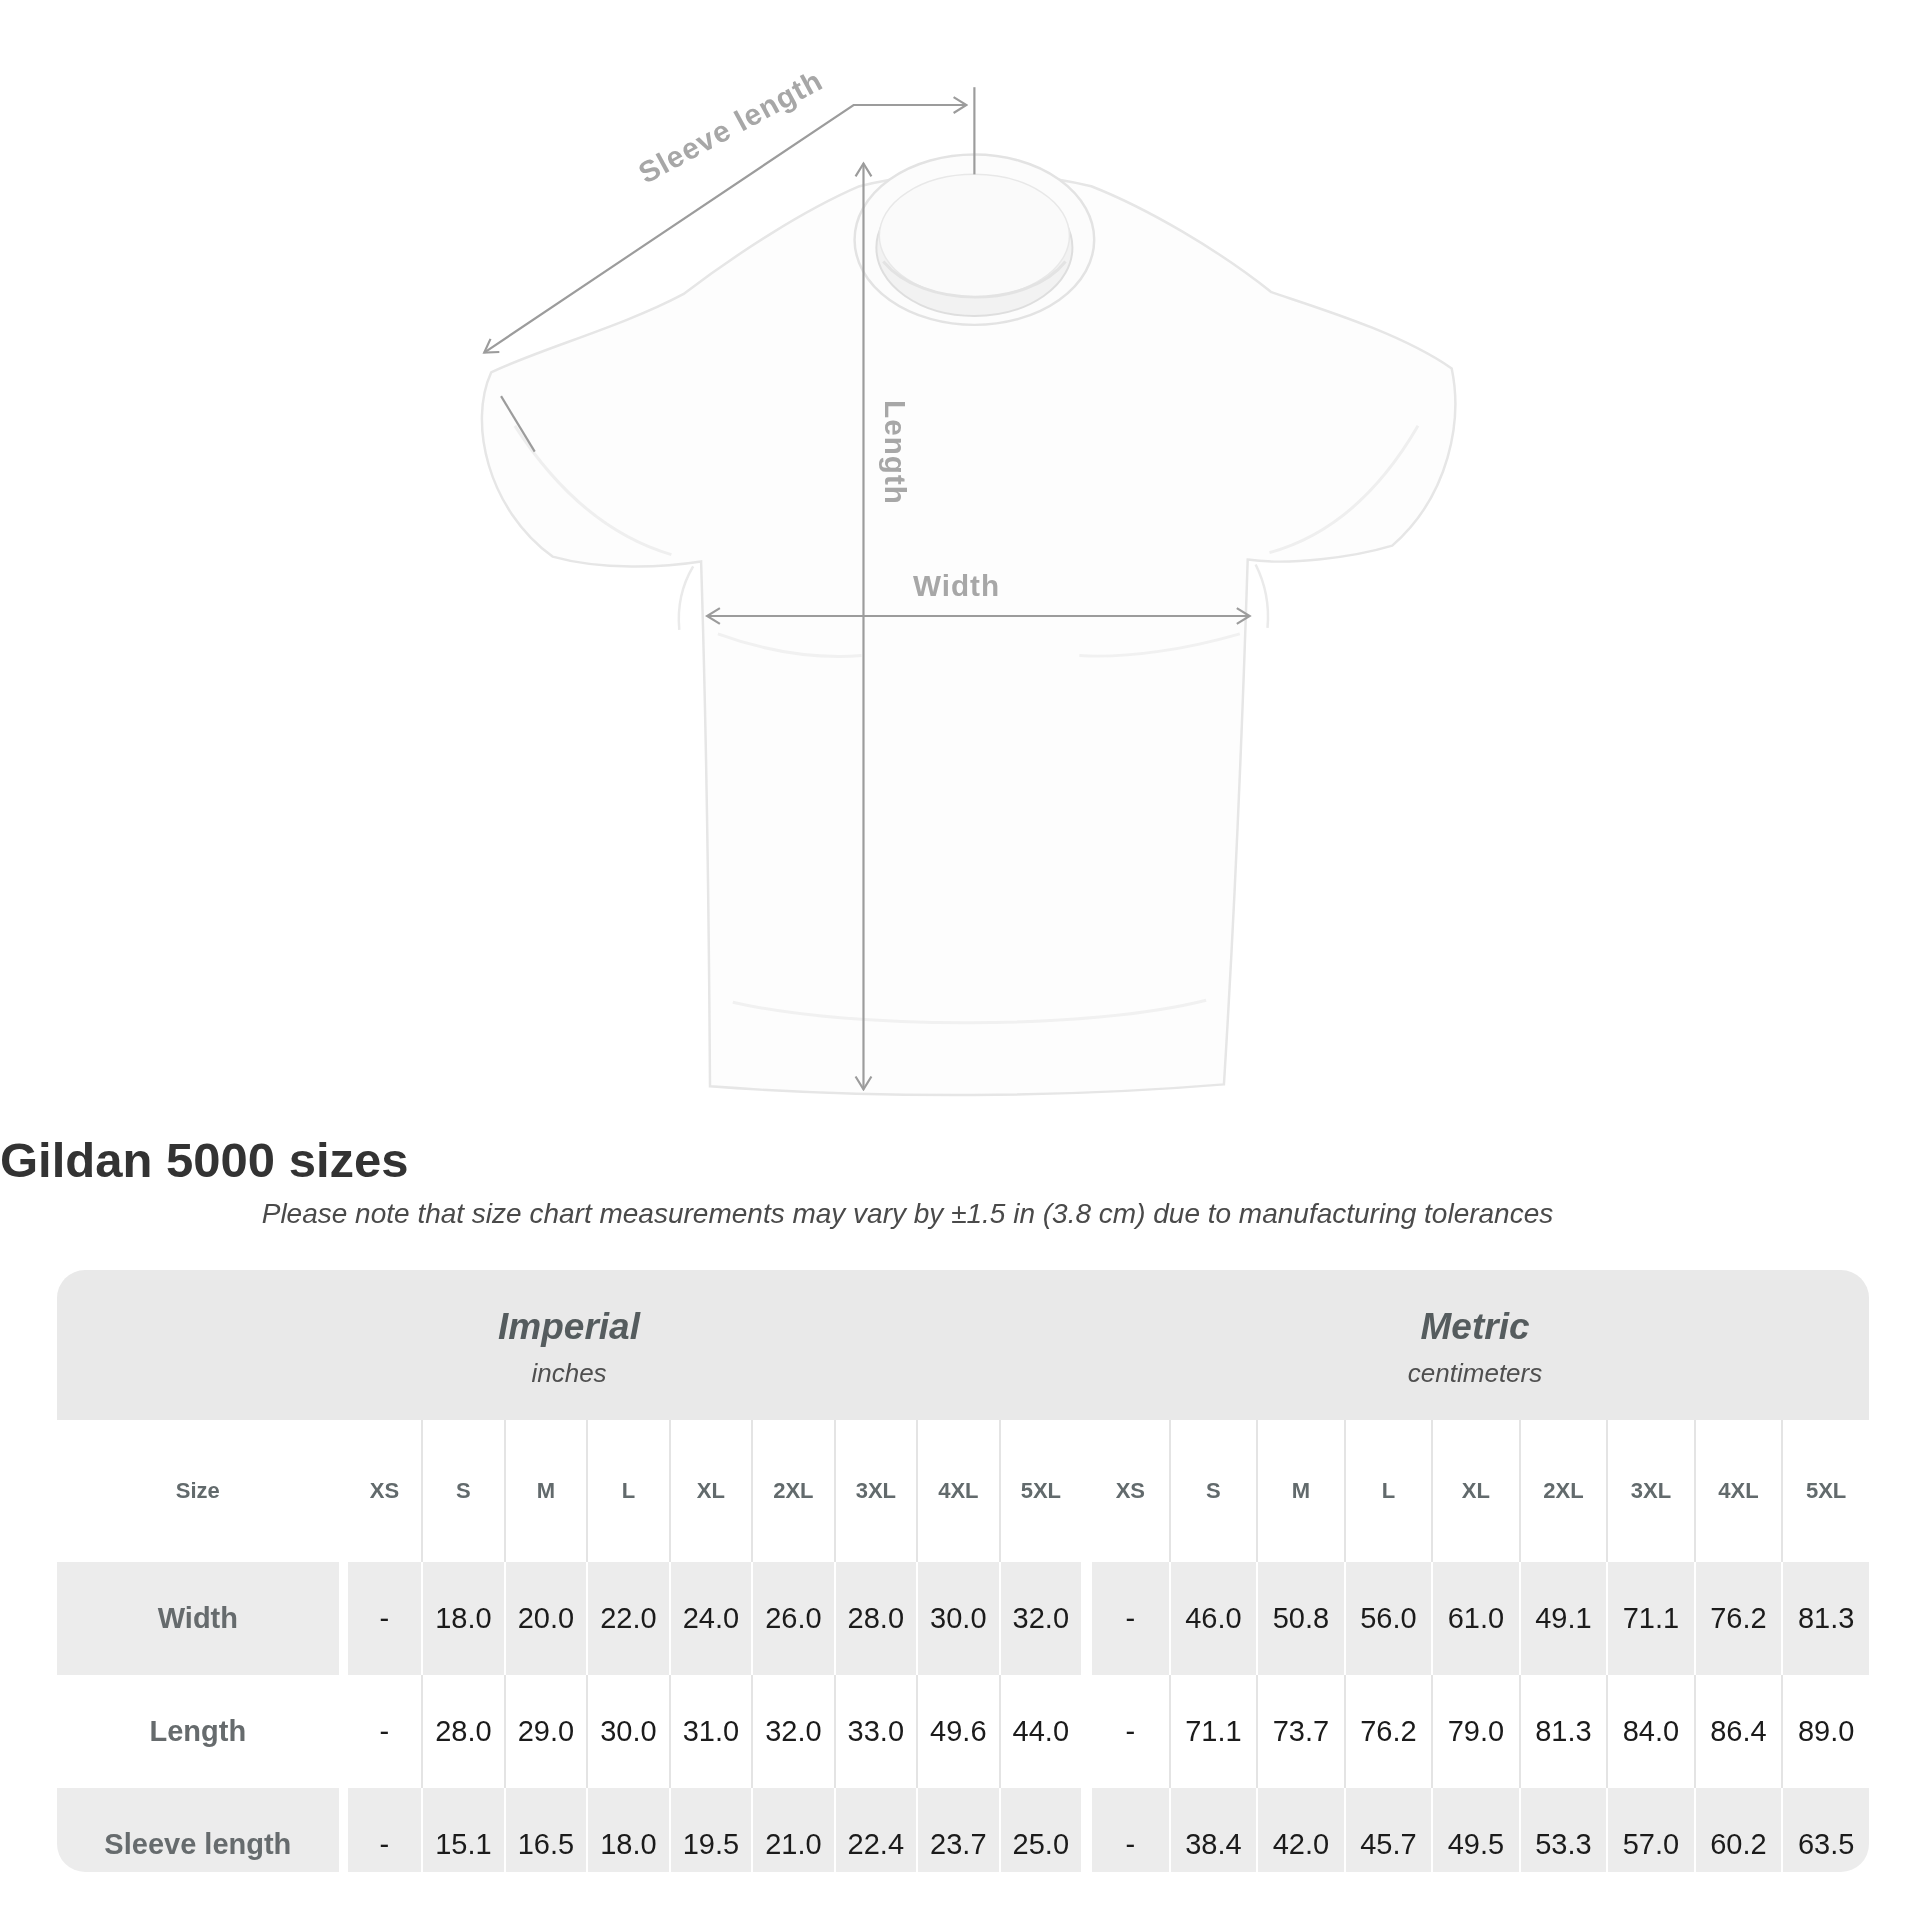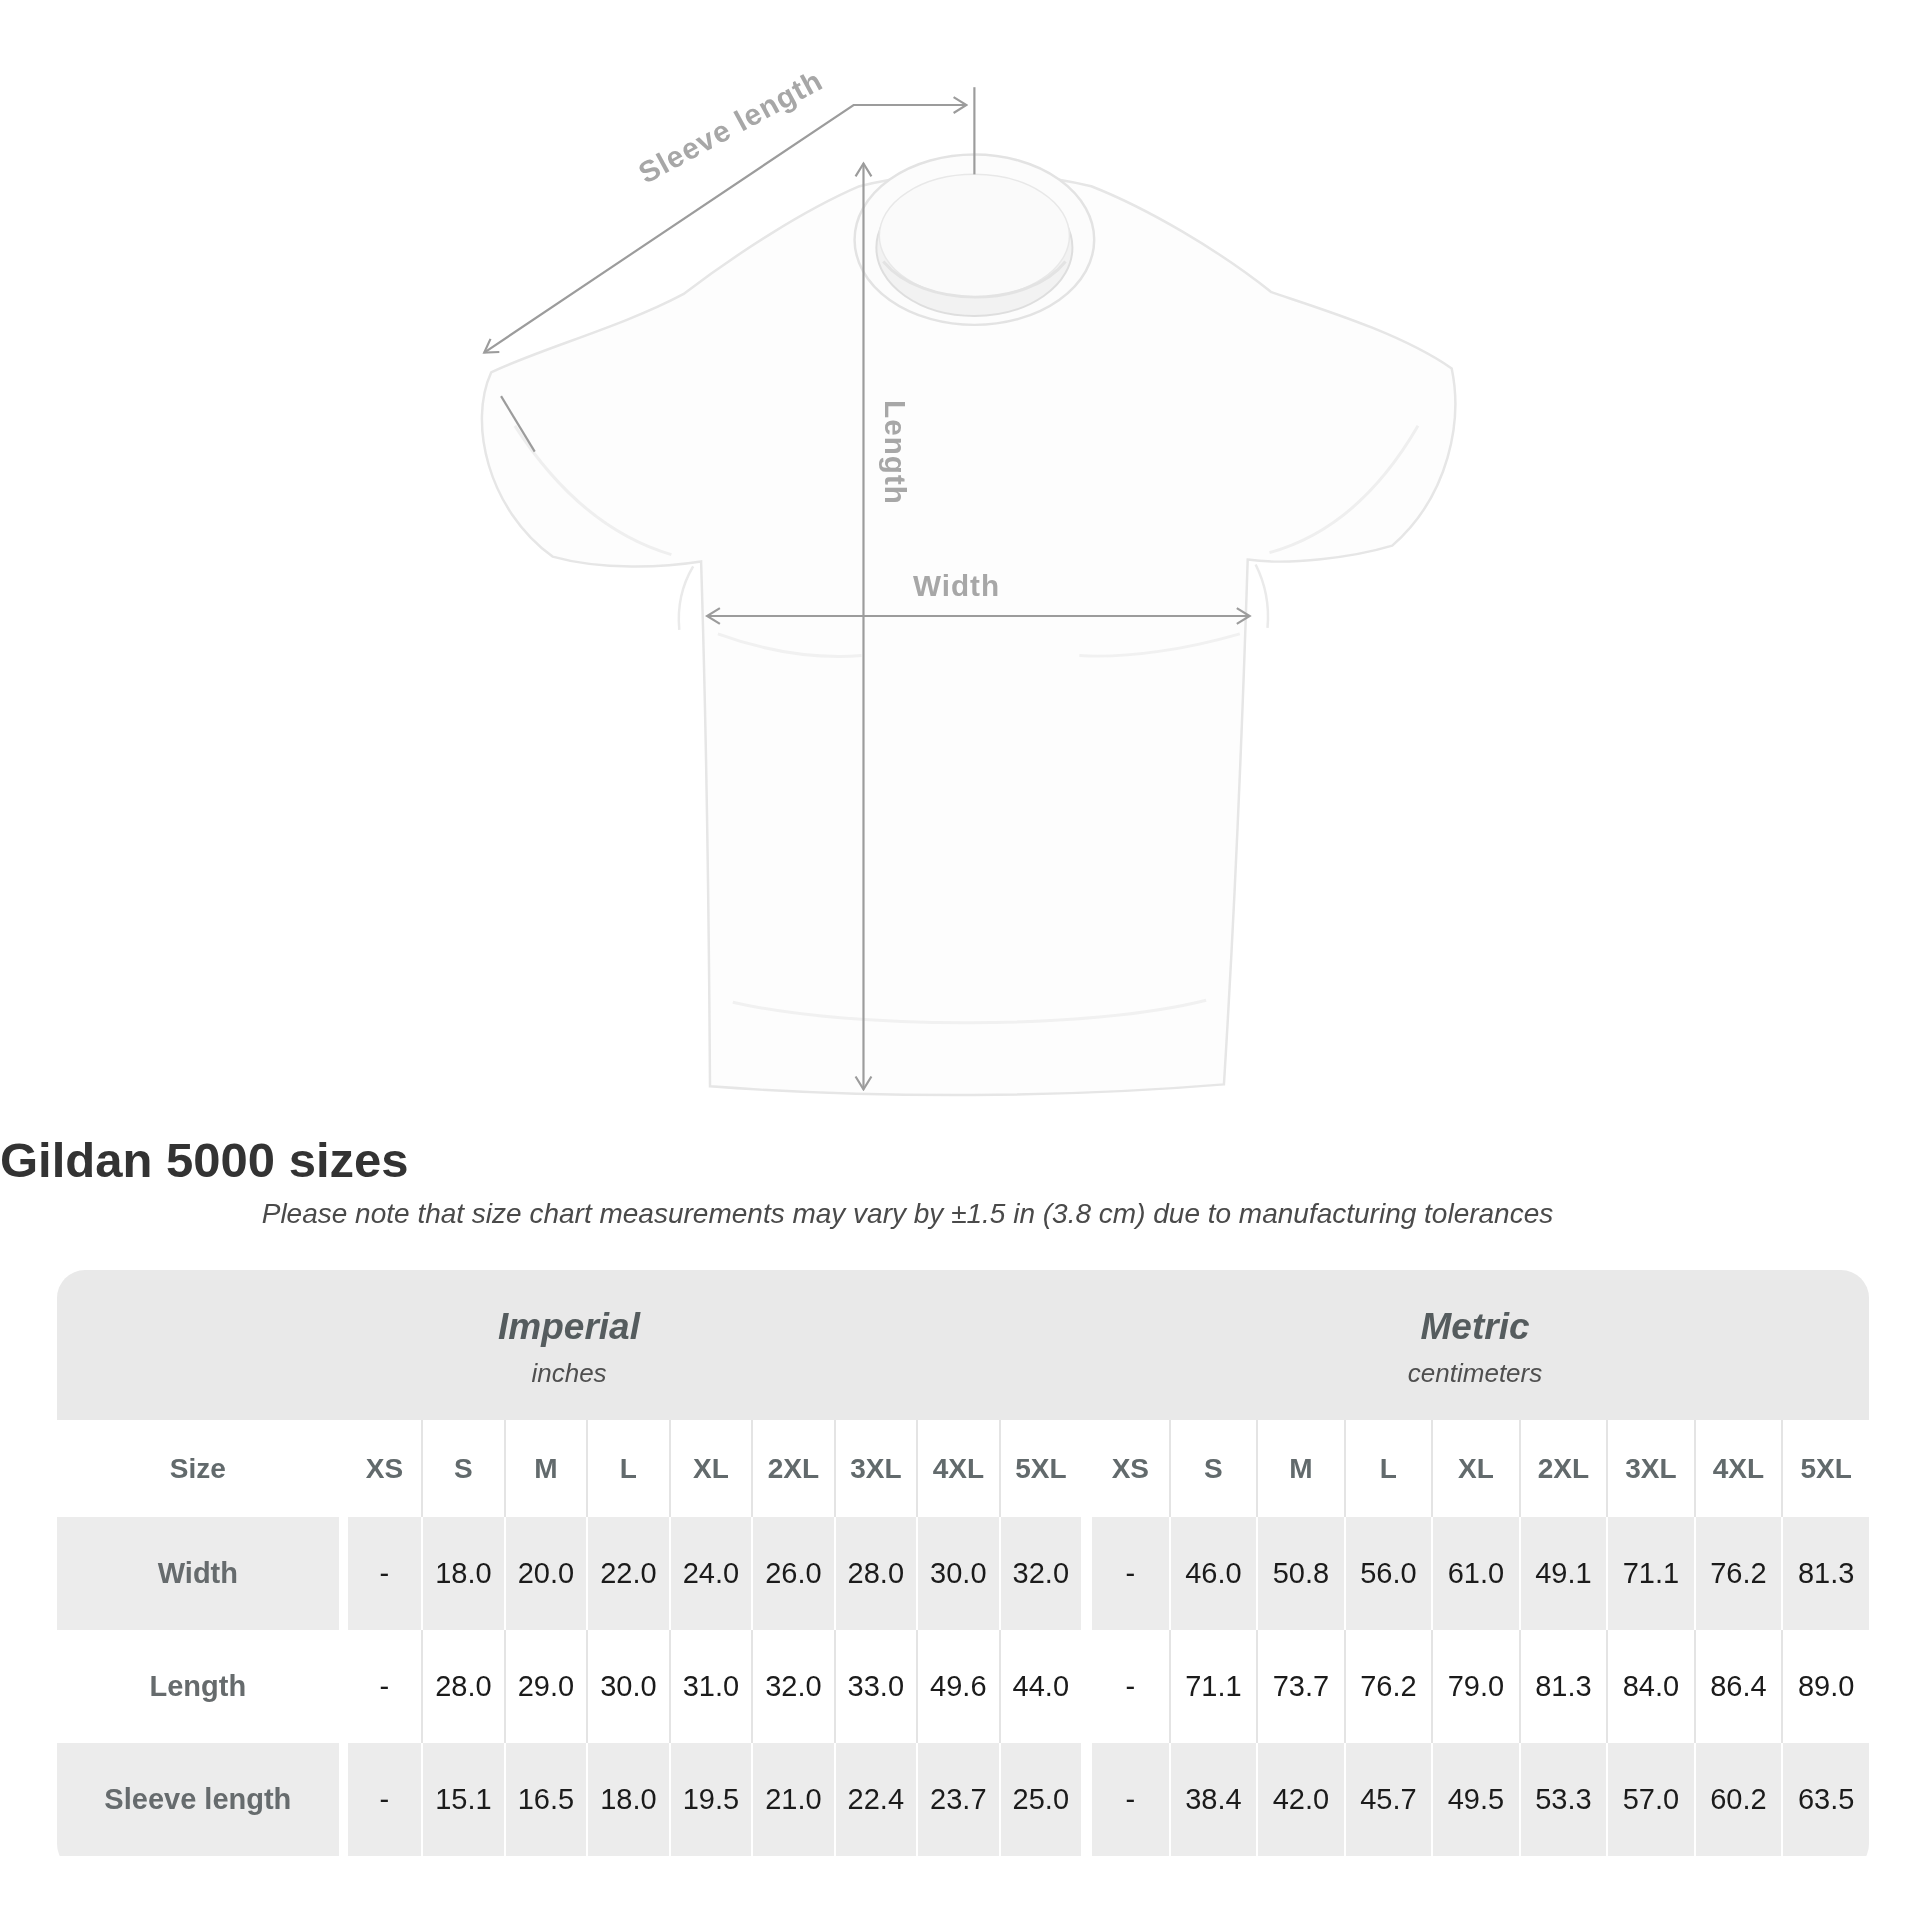--- a/index.html
+++ b/index.html
@@ -30,21 +30,21 @@
   }
   col.c-label{width:280px;}
   col.c-imp{width:82px;}
   col.c-met{width:87px;}
   td{padding:0;margin:0;text-align:center;vertical-align:middle;}
   tr.band-row td{
     height:150px;background:#e9e9e9;vertical-align:middle;
   }
   .band-title{font-size:37px;font-weight:bold;font-style:italic;color:#555c5e;line-height:1.1;padding-top:6px;}
   .band-unit{font-size:26px;font-style:italic;color:#4f4f4f;padding-top:10px;}
-  tr.head-row td{height:97px;background:#ffffff;font-size:28px;font-weight:bold;color:#626a6c;}
+  tr.head-row td{height:142px;background:#ffffff;font-size:22px;font-weight:bold;color:#626a6c;}
   tr.data-row td{height:113px;font-size:29px;color:#1b1b1b;}
   tr.data-row td.lbl{font-size:29px;font-weight:bold;color:#666b6d;}
   tr.white td{background:#ffffff;}
   tr.shade td{background:#ececec;}
   
   td.sep{border-left:2px solid #e4e4e4;}
   tr.shade td.sep{border-left-color:#ffffff;text-align:center;}
   td.fd{border-left:9px solid #ffffff;}
   td.ms{border-left:11px solid #ffffff;}
 </style>

